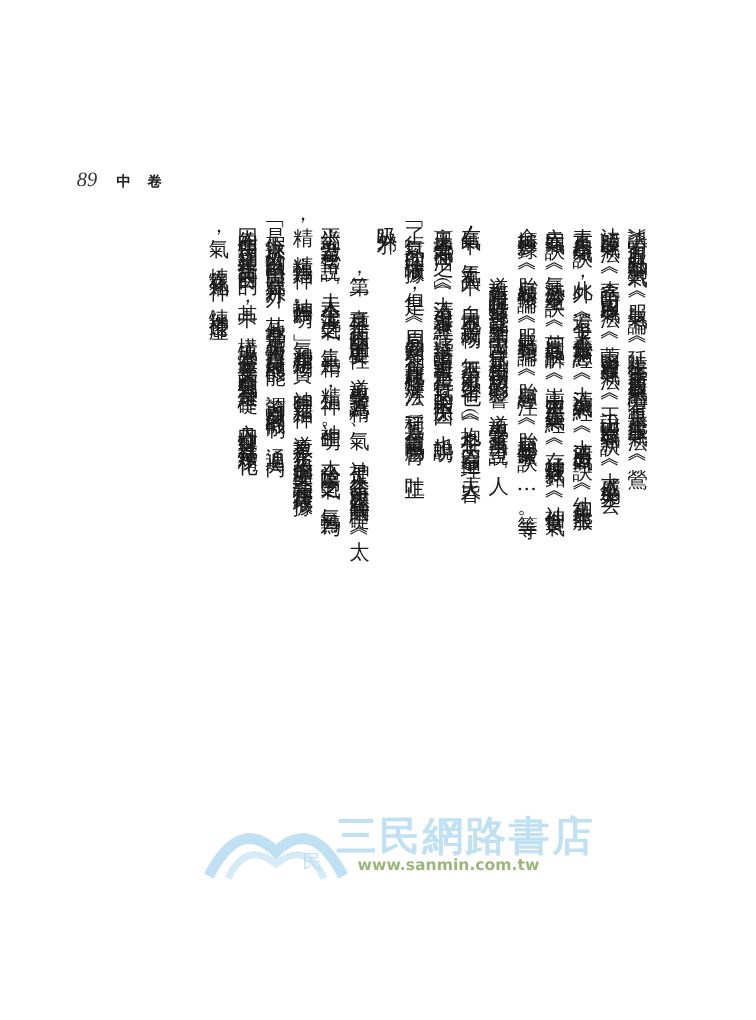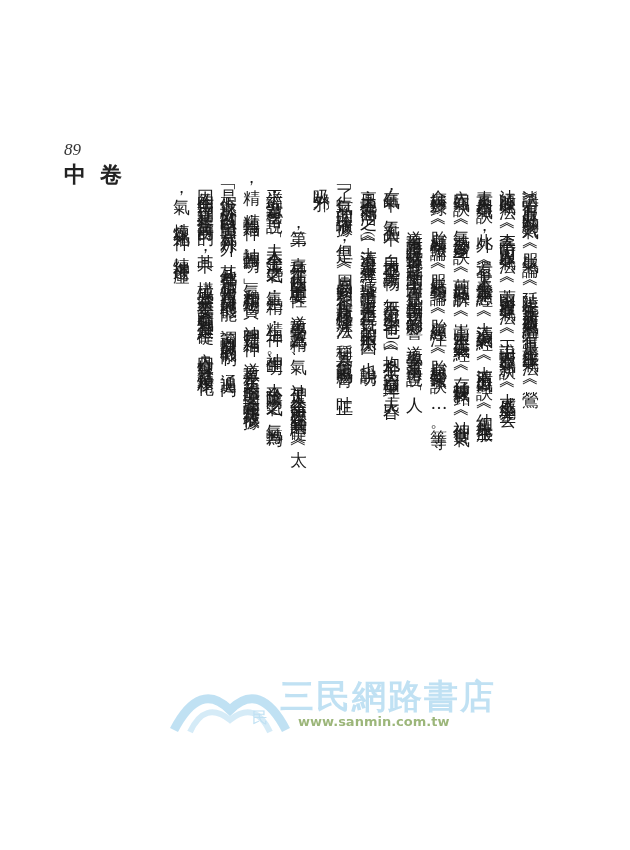--- a/index.html
+++ b/index.html
@@ -1,22 +1,22 @@
 <!DOCTYPE html>
 <html><head>
 <meta charset="utf-8">
 <style>
   html, body { margin: 0; padding: 0; }
   body {
     width: 630px; height: 850px; background: #ffffff; position: relative; overflow: hidden;
     font-family: "DejaVu Serif", "Liberation Serif", serif; color: #1a1a1a;
   }
-  .header { position: absolute; left: 64px; top: 140px; height: 24px; display: flex; align-items: baseline; flex-direction: column; }
+  .header { position: absolute; left: 64px; top: 140px; height: 24px; display: flex; align-items: baseline; }
   .page-num { font-family: "Liberation Serif", serif; font-style: italic; font-size: 17px; color: #333; margin-right: 16px; }
-  .section-title { font-size: 22px; font-weight: bold; letter-spacing: 14px; color: #222; }
+  .section-title { font-size: 12px; font-weight: bold; letter-spacing: 14px; color: #222; }
   .text-block { position: absolute; top: 176px; right: 96px; height: 640px; }
   .col {
     position: absolute; top: 0; width: 22px;
     writing-mode: vertical-rl; text-orientation: upright;
     font-size: 17px; line-height: 22px; letter-spacing: 3.4px; white-space: nowrap;
   }
   .watermark { position: absolute; left: 170px; top: 670px; width: 330px; height: 70px; pointer-events: none; opacity: 0.55; }
   .wm-text { position: absolute; left: 110px; top: 4px; font-family: "DejaVu Sans", sans-serif; font-size: 34px; font-weight: bold; color: #8ec9ea; letter-spacing: 2px; }
   .wm-url { position: absolute; left: 128px; top: 44px; font-family: "DejaVu Sans", sans-serif; font-size: 13px; font-weight: bold; color: #4d7c0f; }
   .wm-min { position: absolute; left: 82px; top: 38px; font-size: 16px; color: #8ec9ea; }

